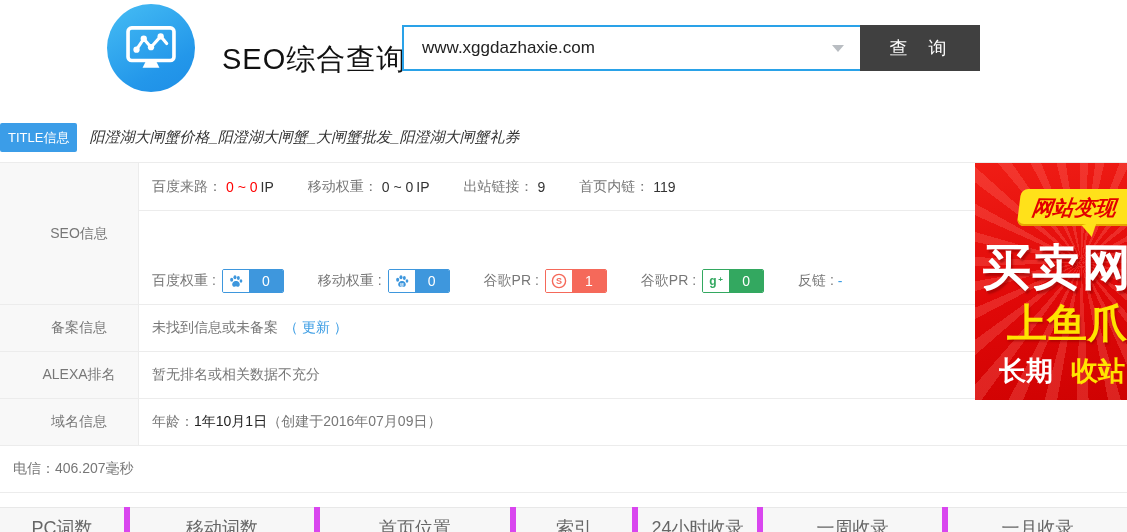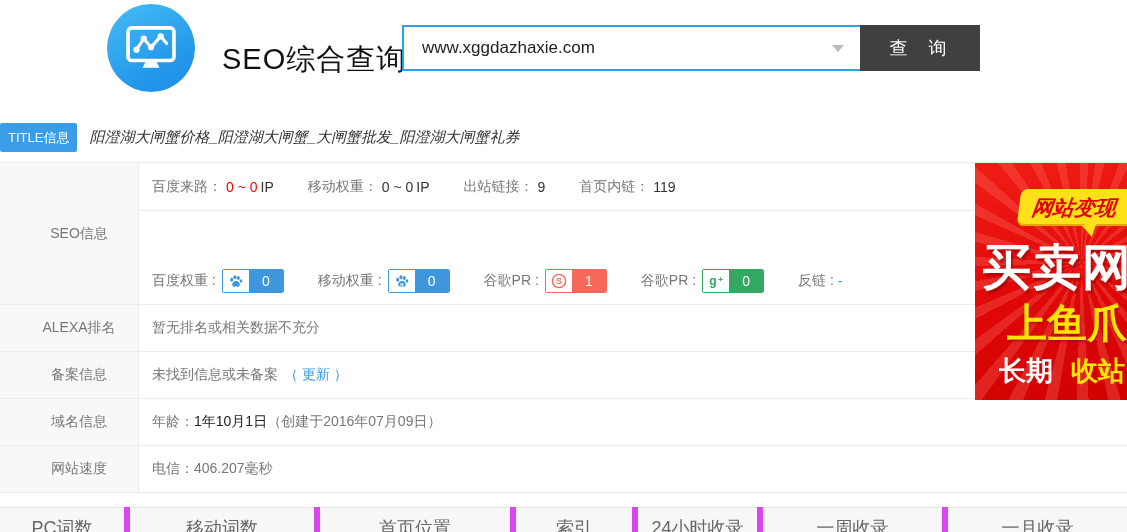--- a/index.html
+++ b/index.html
@@ -233,45 +233,44 @@
           </span>
           <span class="grp">
             <span>反链 :</span>
             <span class="v-link">-</span>
           </span>
         </div>
       </div>
     </div>
 
     <div class="irow simple">
-      <div class="irow-label">ALEXA排名</div>
-      <div class="irow-content">
-        <span>暂无排名或相关数据不充分</span>
-      </div>
-    </div>
-
-    <div class="irow simple">
       <div class="irow-label">备案信息</div>
       <div class="irow-content">
         <span>未找到信息或未备案</span>
         <span class="link" style="margin-left:6px">（ 更新 ）</span>
+      </div>
+    </div>
+
+    <div class="irow simple">
+      <div class="irow-label">ALEXA排名</div>
+      <div class="irow-content">
+        <span>暂无排名或相关数据不充分</span>
       </div>
     </div>
 
     <div class="irow simple">
       <div class="irow-label">域名信息</div>
       <div class="irow-content">
         <span>年龄：</span>
         <span class="age-strong">1年10月1日</span>
         <span>（创建于2016年07月09日）</span>
       </div>
     </div>
 
     <div class="irow simple">
-      <div class="irow-label">网站速度</div>
       <div class="irow-content">
         <span>电信：406.207毫秒</span>
       </div>
     </div>
 
     <div class="ad">
       <div class="ad-bubble">网站变现</div>
       <div class="ad-bubble-tail"></div>
       <div class="ad-line1">买卖网</div>
       <div class="ad-line2">上鱼爪</div>

